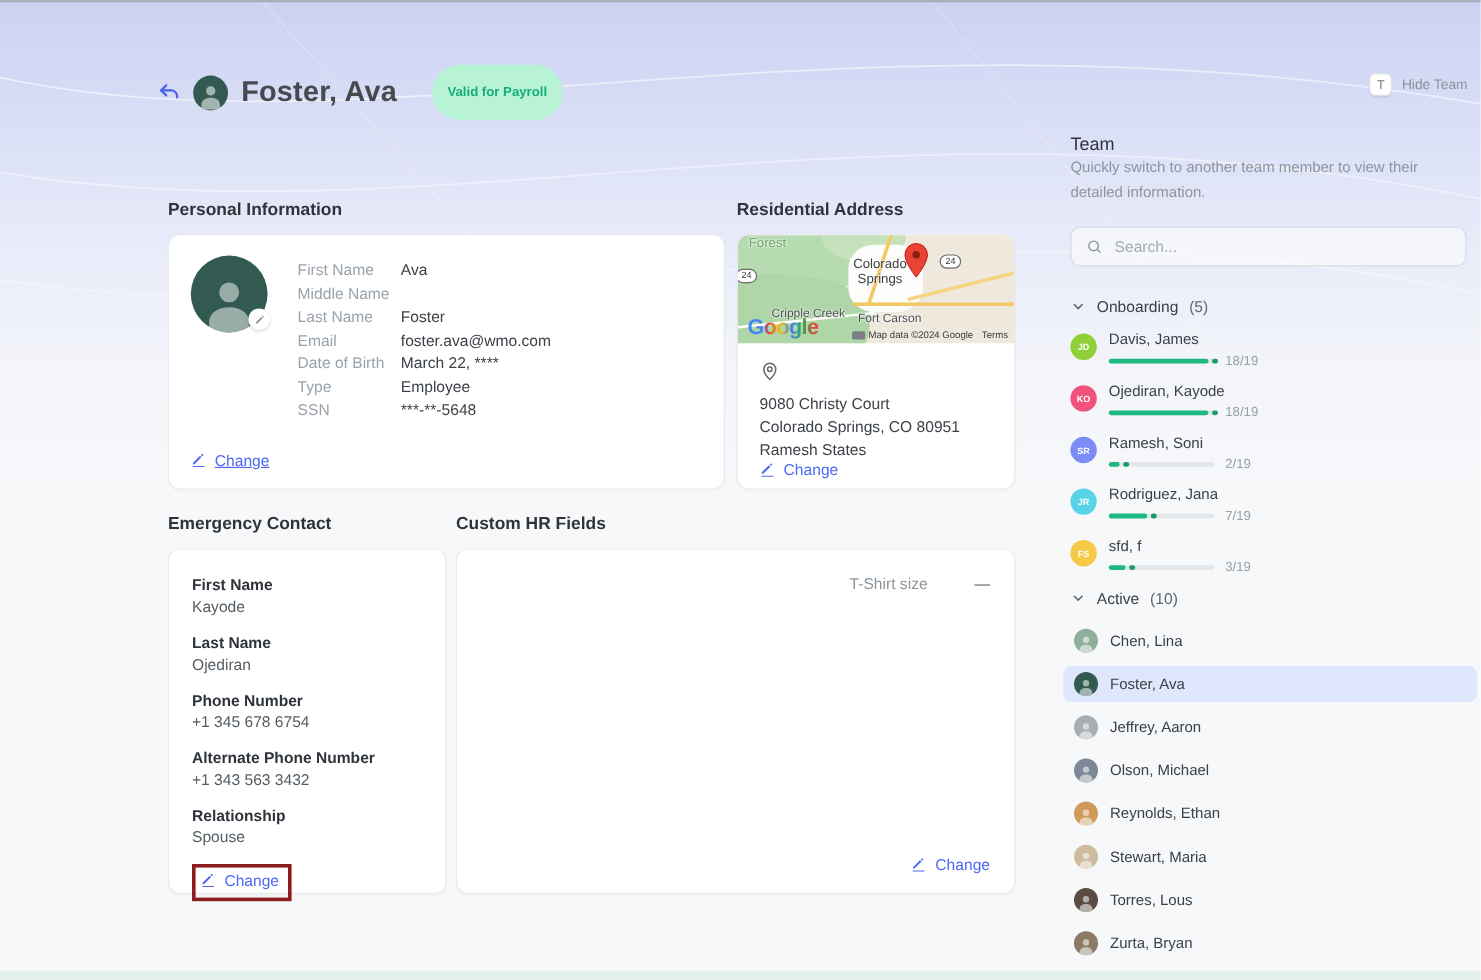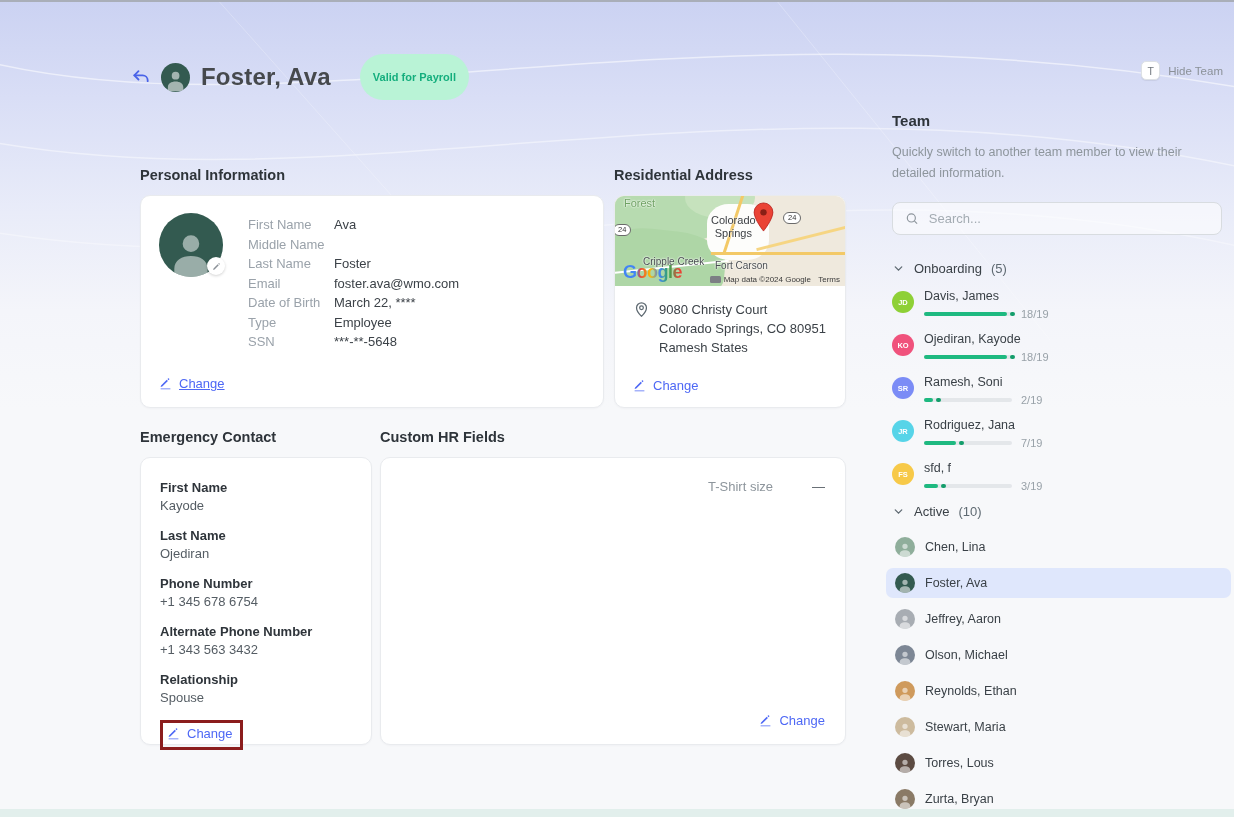--- a/index.html
+++ b/index.html
@@ -71,42 +71,42 @@
   .route-badge.b1 { left:-2px; top:28px; }
   .route-badge.b2 { left:168px; top:16px; }
   .map-pin { position:absolute; left:137px; top:6px; width:23px; height:30px; }
   .google-logo { position:absolute; left:8px; bottom:3px; font-size:18px; font-weight:bold; letter-spacing:-.5px;
     background:linear-gradient(90deg,#4285F4 0%,#4285F4 22%,#EA4335 30%,#FBBC05 46%,#4285F4 62%,#34A853 78%,#EA4335 95%);
     -webkit-background-clip:text; background-clip:text; color:transparent; }
   .map-attrib { position:absolute; right:34px; bottom:2px; font-size:8px; color:#3a3a3a; display:flex; align-items:center; gap:3px;padding-left:20px; }
   .kb-icon { display:inline-block; width:11px; height:7px; background:#7c7f84; border-radius:1.5px; }
   .map-terms { position:absolute; right:5px; bottom:2px; font-size:8px; color:#3a3a3a; }
   .res-body { padding:14px 18px 14px 18px; display:flex; flex-direction:column; flex:1; }
-  .addr-row { display:flex; gap:9px; }
+  .addr-row { display:flex; gap:9px;flex-direction:column; }
   .addr-pin { flex:none; margin-top:1px; }
   .addr-lines { font-size:13px; color:#3c4248; line-height:19px; }
   .res-change { margin-top:auto; }
 
   
   .em-card { width:232px; height:288px; padding:22px 19px 16px 19px; display:flex; flex-direction:column; }
   .em-field { margin-bottom:15px; }
   .em-label { font-size:13px; font-weight:bold; color:#2e343a; margin-bottom:3px; }
   .em-value { font-size:13px; color:#555d64; }
   .annotation-box { margin-top:auto; align-self:flex-start; border:3px solid #8b1d1d; padding:3px 7px 3px 4px; }
 
   
   .hr-card { width:466px; height:288px; padding:21px 20px 16px 20px; display:flex; flex-direction:column;align-items:flex-end; }
   .hr-row { display:flex; font-size:13px; }
   .hr-label { color:#8d959c; width:80px; }
   .hr-value { color:#555d64; margin-left:24px; }
   .hr-change { margin-top:auto; }
 
   
   .sidebar { position:absolute; left:892px; top:112px; width:330px; }
-  .team-title { font-size:15px; font-weight:bold; color:#2e343a; margin-bottom:13px; }
+  .team-title { font-size:15px; font-weight:normal; color:#2e343a; }
   .team-desc { font-size:12.5px; color:#8d959c; line-height:21px; margin-bottom:18px; }
   .search-box { display:flex; align-items:center; gap:10px; height:33px; border:1px solid #d8dce0; border-radius:8px;
     padding:0 12px; background:rgba(255,255,255,.55); margin-bottom:26px; }
   .search-box input { border:none; outline:none; background:transparent; font-size:13px; color:#3c4248; width:100%;
     font-family:"Liberation Sans", sans-serif; }
   .search-box input::placeholder { color:#a4acb3; }
   .group-header { display:flex; align-items:center; gap:9px; font-size:13px; color:#3a4147; font-weight:500; cursor:pointer; margin-bottom:13px; }
   .group-count { color:#5f6a72; font-weight:400; }
   .ob-row { display:flex; gap:10px; margin-bottom:12px; cursor:pointer; }
   .ob-avatar { width:22px; height:22px; border-radius:50%; flex:none; display:flex; align-items:center; justify-content:center;

